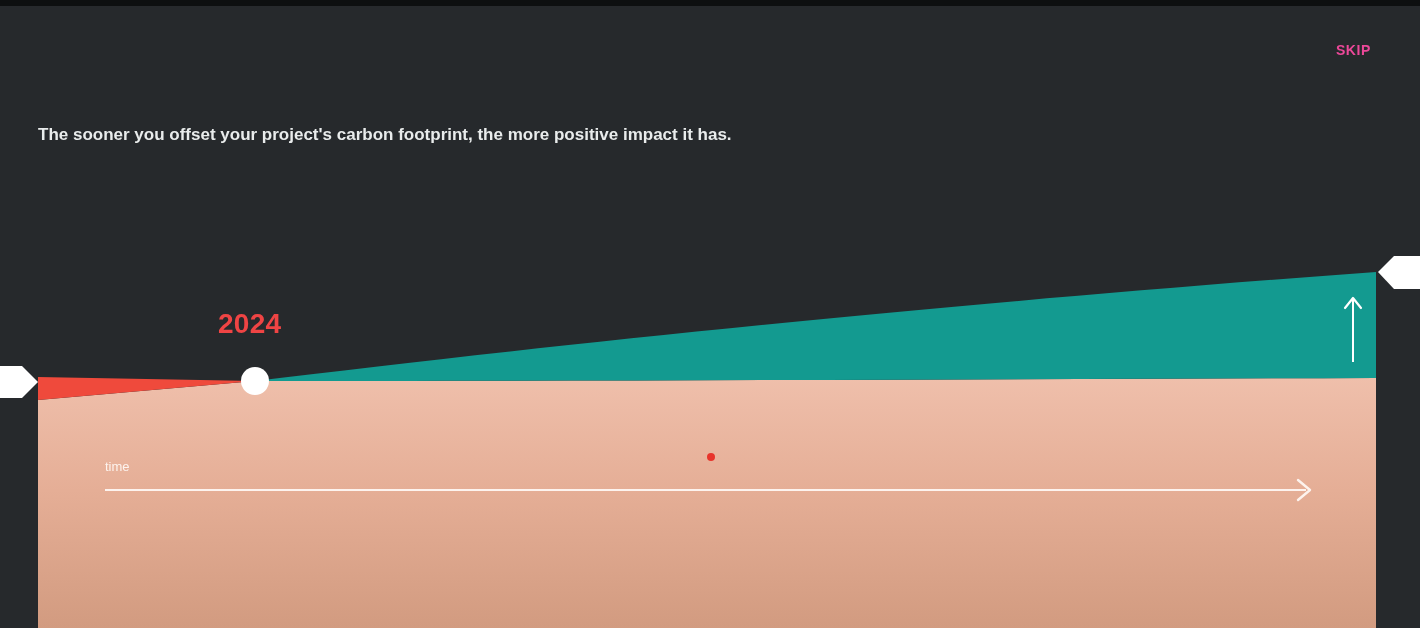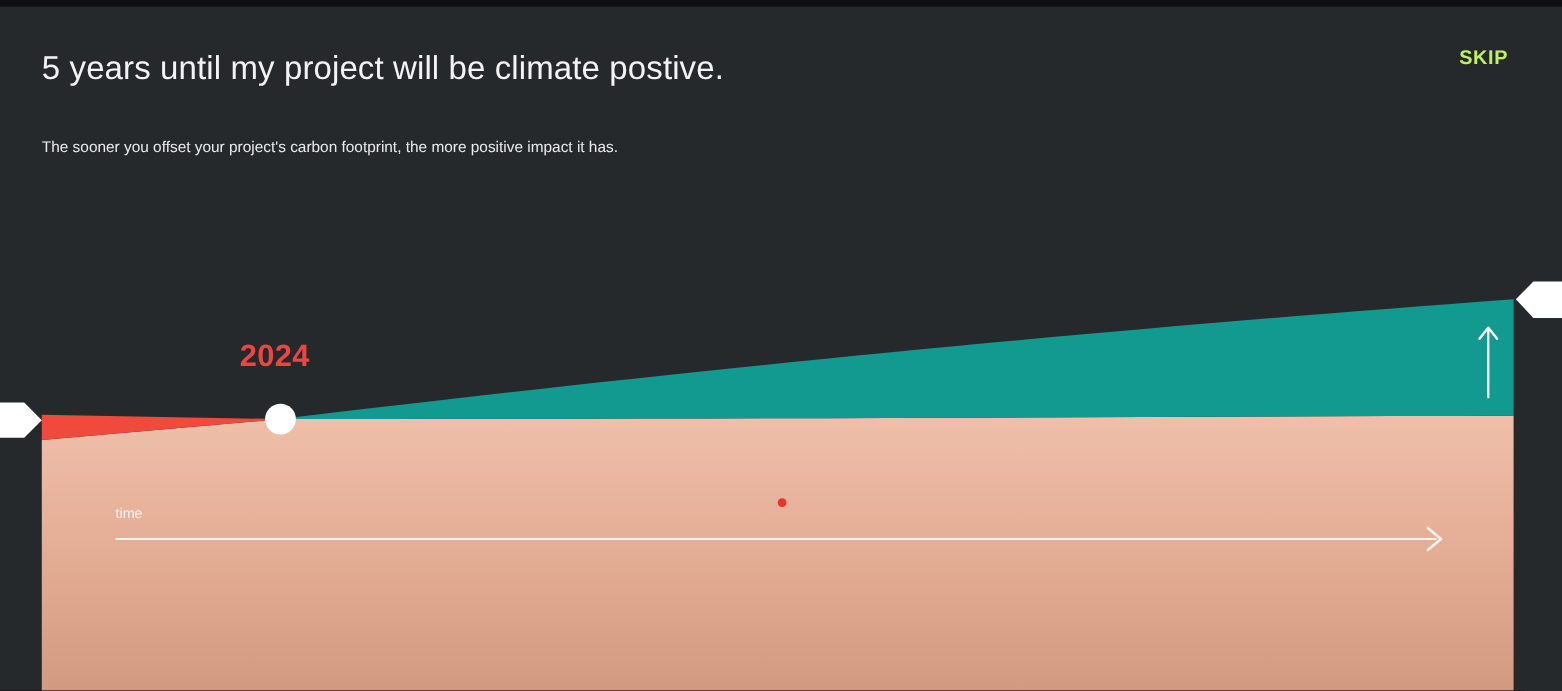--- a/index.html
+++ b/index.html
@@ -29,32 +29,32 @@
     left:38px; top:46px;
     font-size:30px;
     font-weight:400;
     color:#f2f4f4;
     letter-spacing:0.1px;
     white-space:nowrap;
   }
   .subhead {
     position:absolute;
     left:38px; top:125px;
-    font-size:14px;
-    font-weight:400;
+    font-size:17px;
+    font-weight:700;
     color:#e9ecec;
     white-space:nowrap;
   }
   .skip-button {
     position:absolute;
     right:43px; top:38px;
-    font-size:18px;
+    font-size:14px;
     font-weight:700;
     letter-spacing:0.6px;
-    color:#bef264;
+    color:#ec4899;
     background:none;
     border:none;
     cursor:pointer;
     font-family:"Liberation Sans", sans-serif;
     padding:4px 6px;
     margin-left:32px;
   }
 
   
   .chart-wrap {
@@ -112,21 +112,20 @@
     background:#e8342b;
   }
 </style>
 </head>
 <body>
 
 <div id="app">
 
   <div class="top-strip"></div>
 
-  <div class="headline">5 years until my project will be climate postive.</div>
 
   <div class="subhead">The sooner you offset your project's carbon footprint, the more positive impact it has.</div>
 
   <button class="skip-button">SKIP</button>
 
   <div class="chart-wrap">
     <svg class="chart-svg" width="1420" height="628" viewBox="0 0 1420 628" xmlns="http://www.w3.org/2000/svg">
       <defs>
         <linearGradient id="footprintGrad" x1="0" y1="0" x2="0" y2="1">
           <stop offset="0%" stop-color="#efbfab"></stop>

